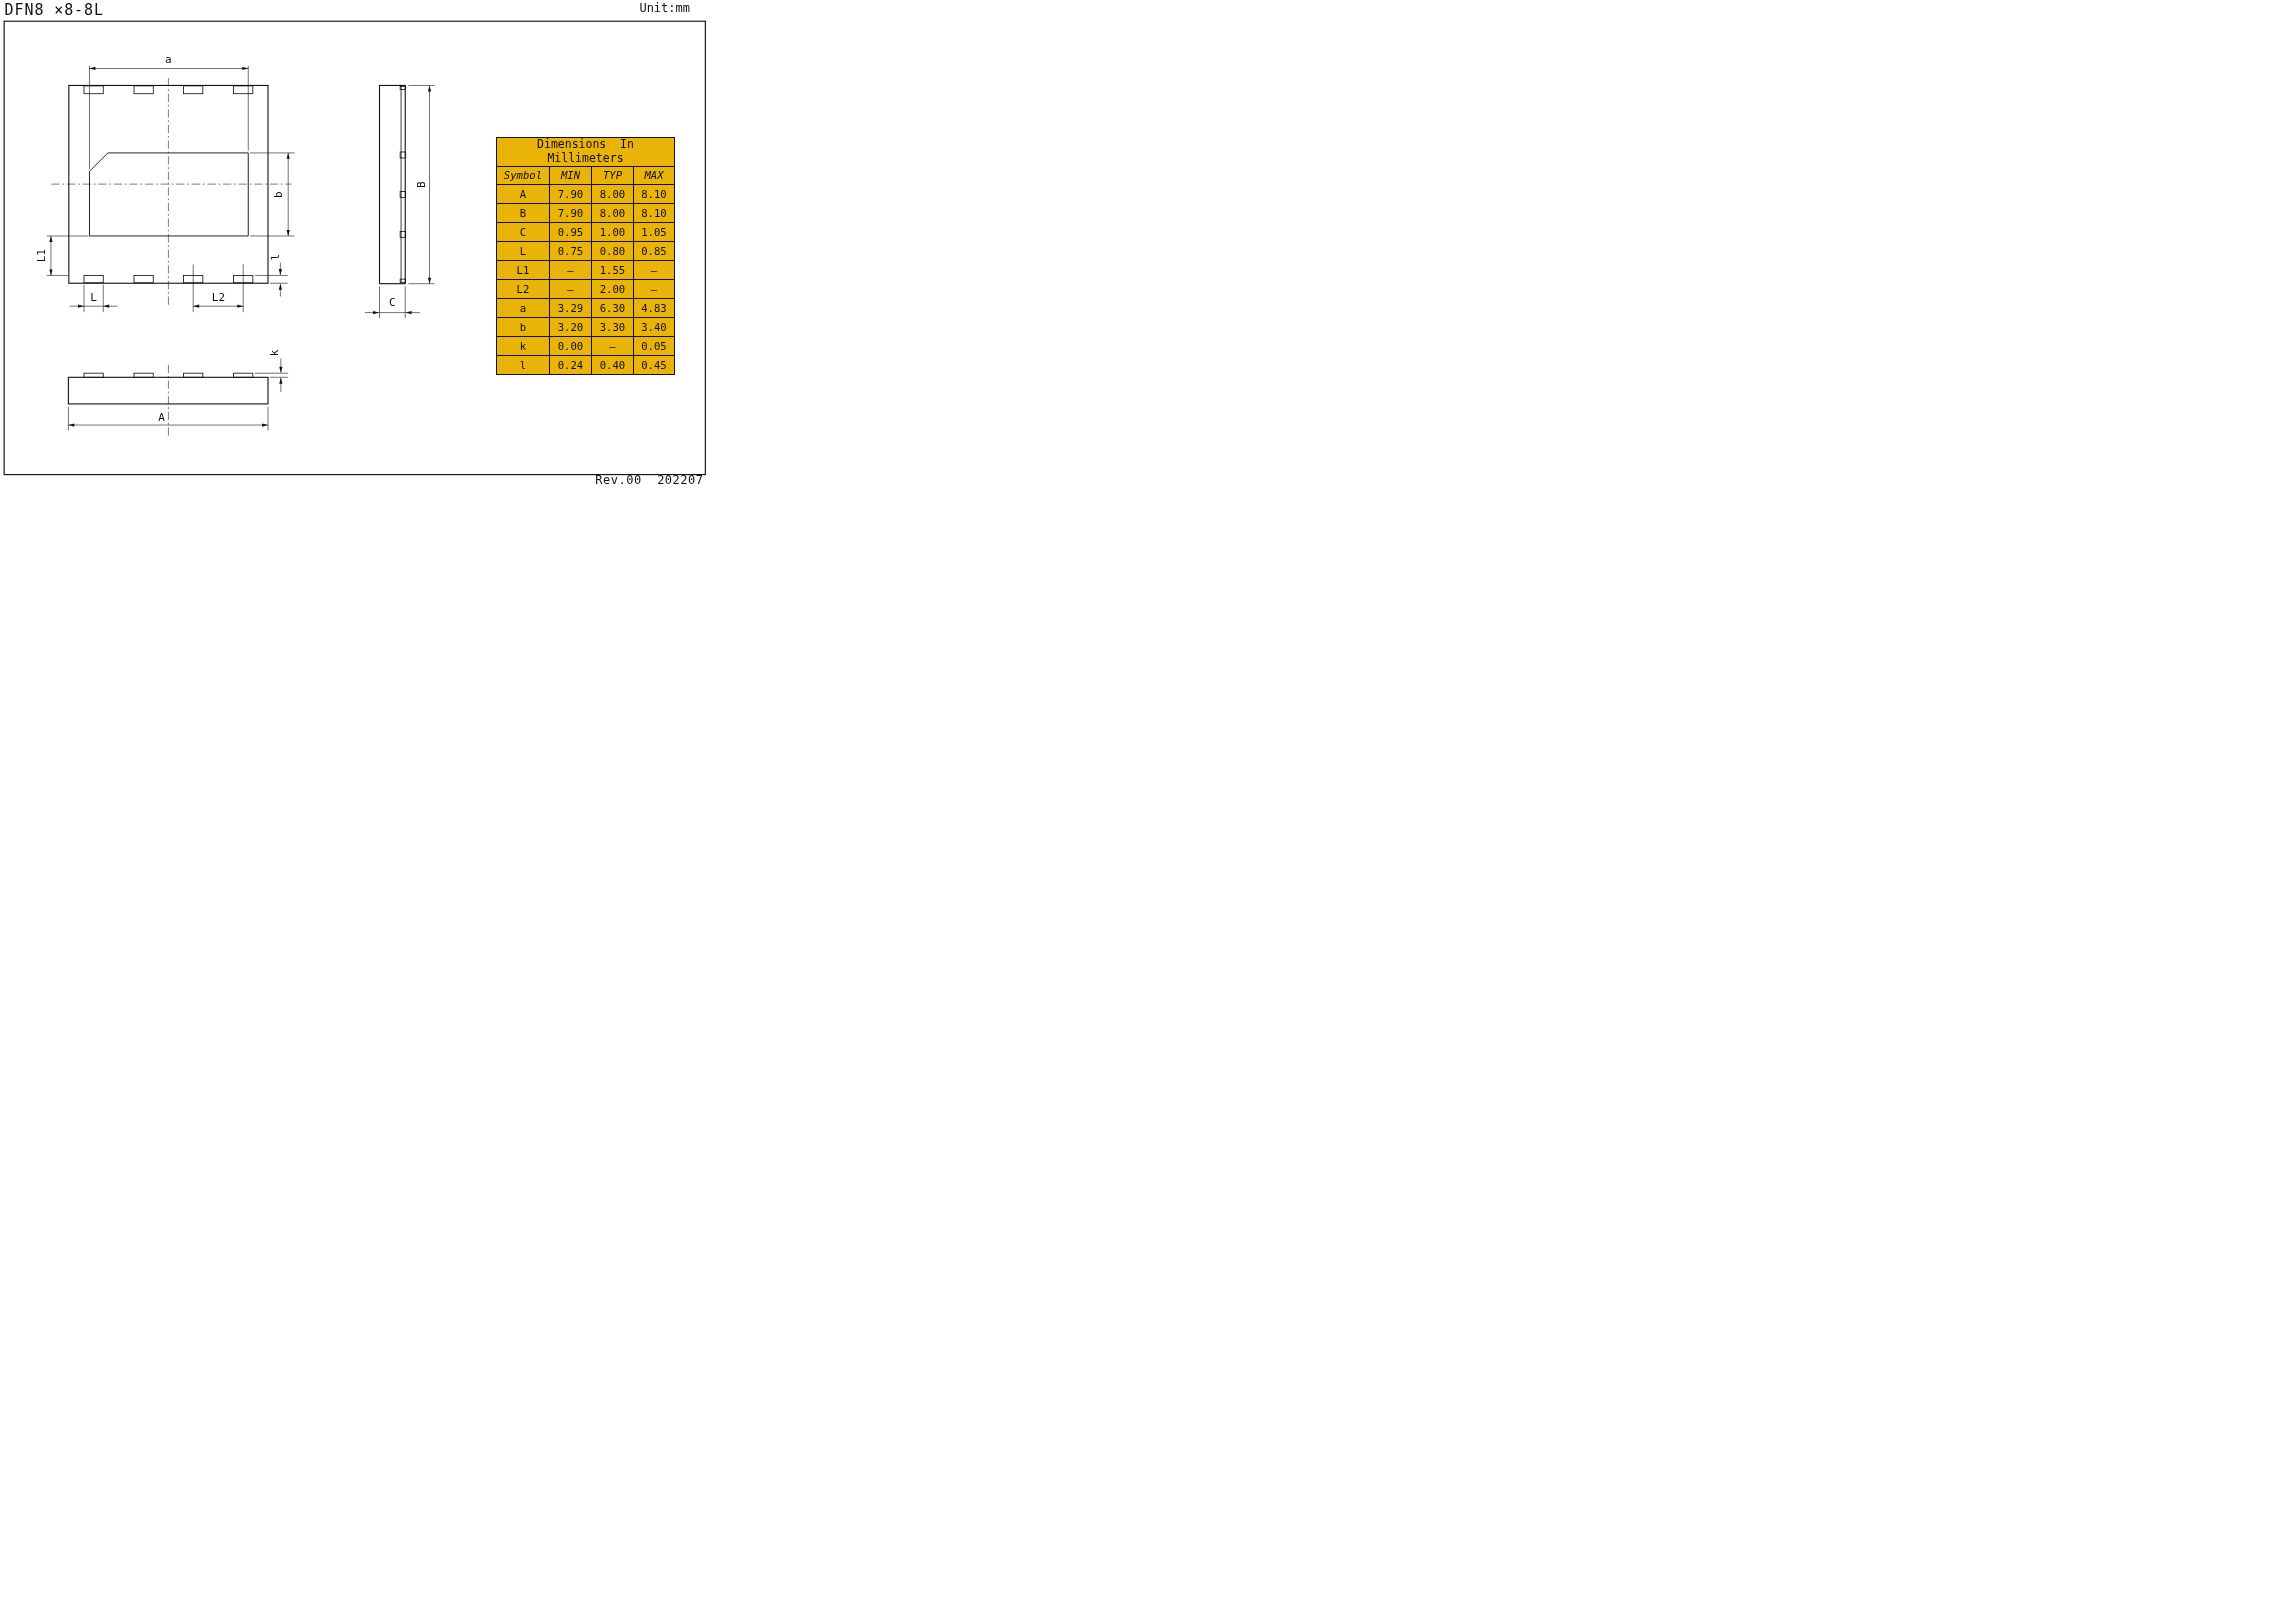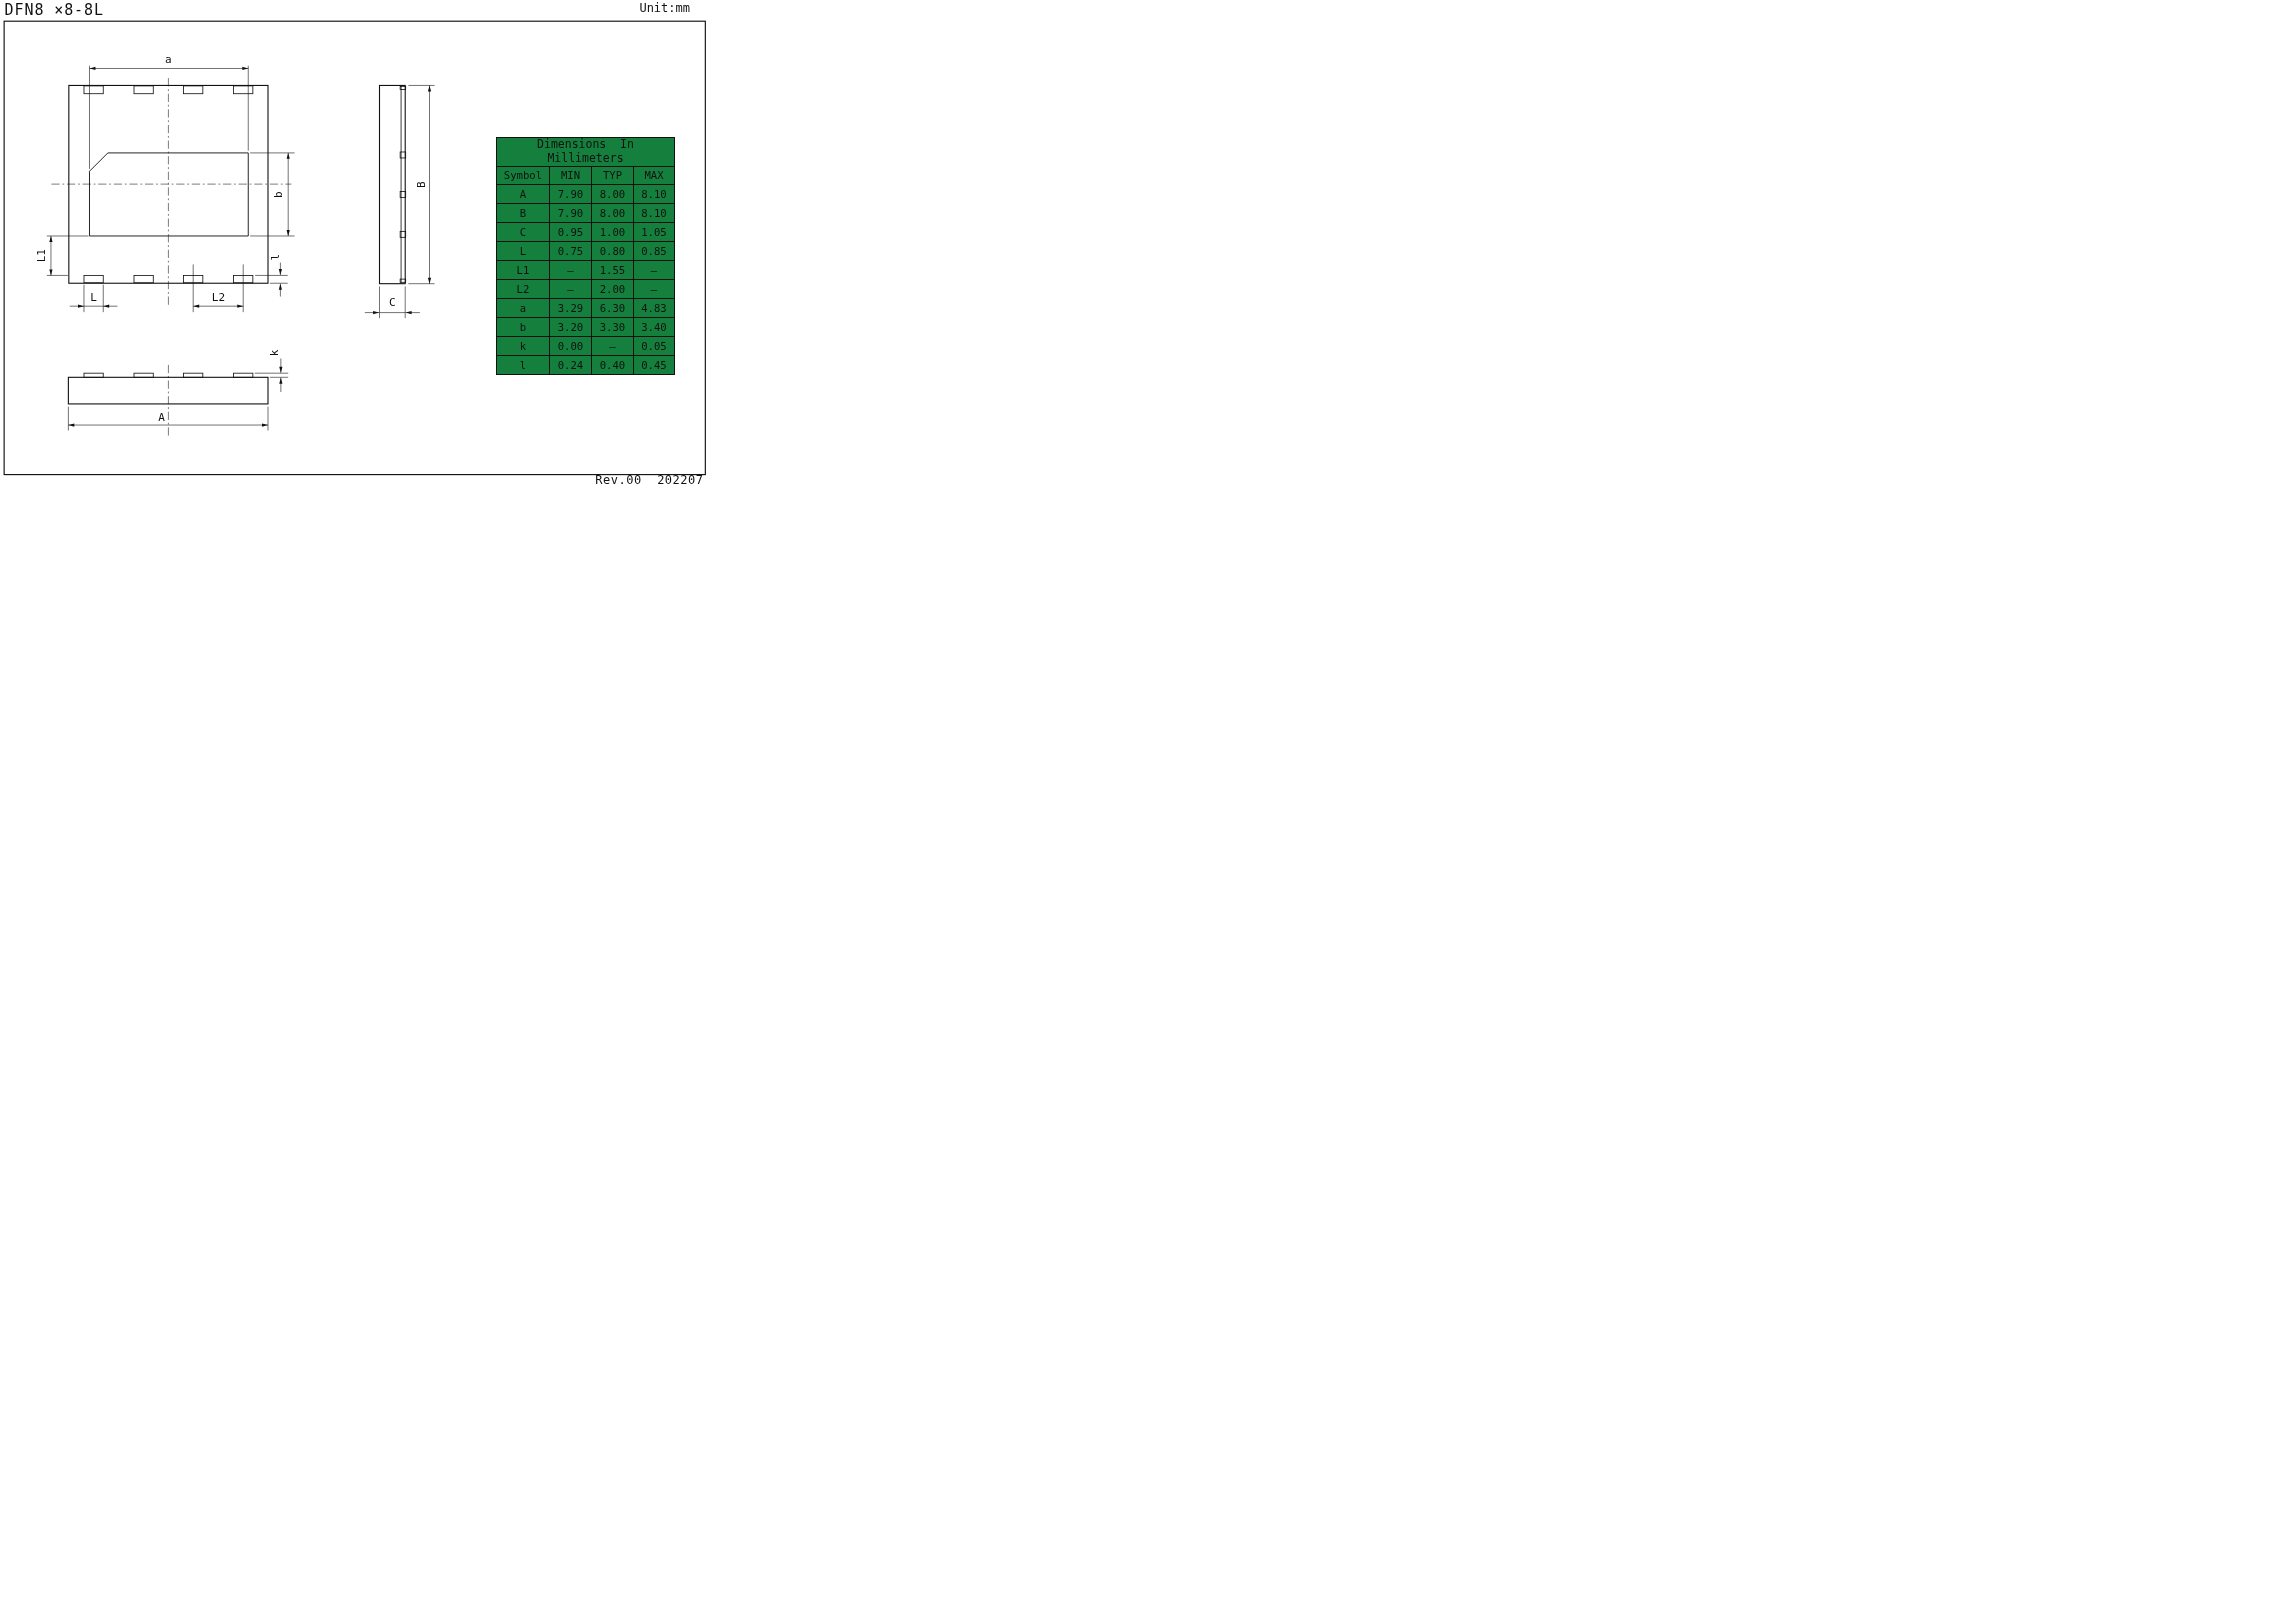--- a/index.html
+++ b/index.html
@@ -16,27 +16,27 @@
   .outline { fill:none; stroke:#111; stroke-width:2.4; }
   .pad     { fill:none; stroke:#111; stroke-width:1.8; }
   .pad2    { fill:none; stroke:#111; stroke-width:2; }
   .cl      { stroke:#111; stroke-width:1.2; fill:none; stroke-dasharray:18 6 4 6; }
   .dim     { stroke:#111; stroke-width:1.3; fill:none; }
   svg text { font-family:"DejaVu Sans Mono", monospace; font-size:24px; fill:#111; }
 
   table.dim-table {
     position:absolute; left:496px; top:137px; width:178px; height:228px;
     border-collapse:collapse; table-layout:fixed; font-size:10.6px; color:#111;
-    background:#15803d;
+    background:#eab308;
     padding-left:26px;
   }
   .dim-table td { border:0.9px solid #111; text-align:center; padding:0; vertical-align:middle; }
   .dim-table td.t-title { height:27.5px; font-size:11.5px; }
   .t-title div { white-space:pre; line-height:13.3px; }
-  .dim-table tr.hdr td { height:17.4px; }
+  .dim-table tr.hdr td { height:17.4px;font-style:italic; }
   .dim-table tr.data td { height:18px; }
 </style>
 </head>
 <body>
 
 <div class="page">
 
   <div class="sheet-title">DFN8 ×8-8L</div>
   <div class="unit-label">Unit:mm</div>
 

